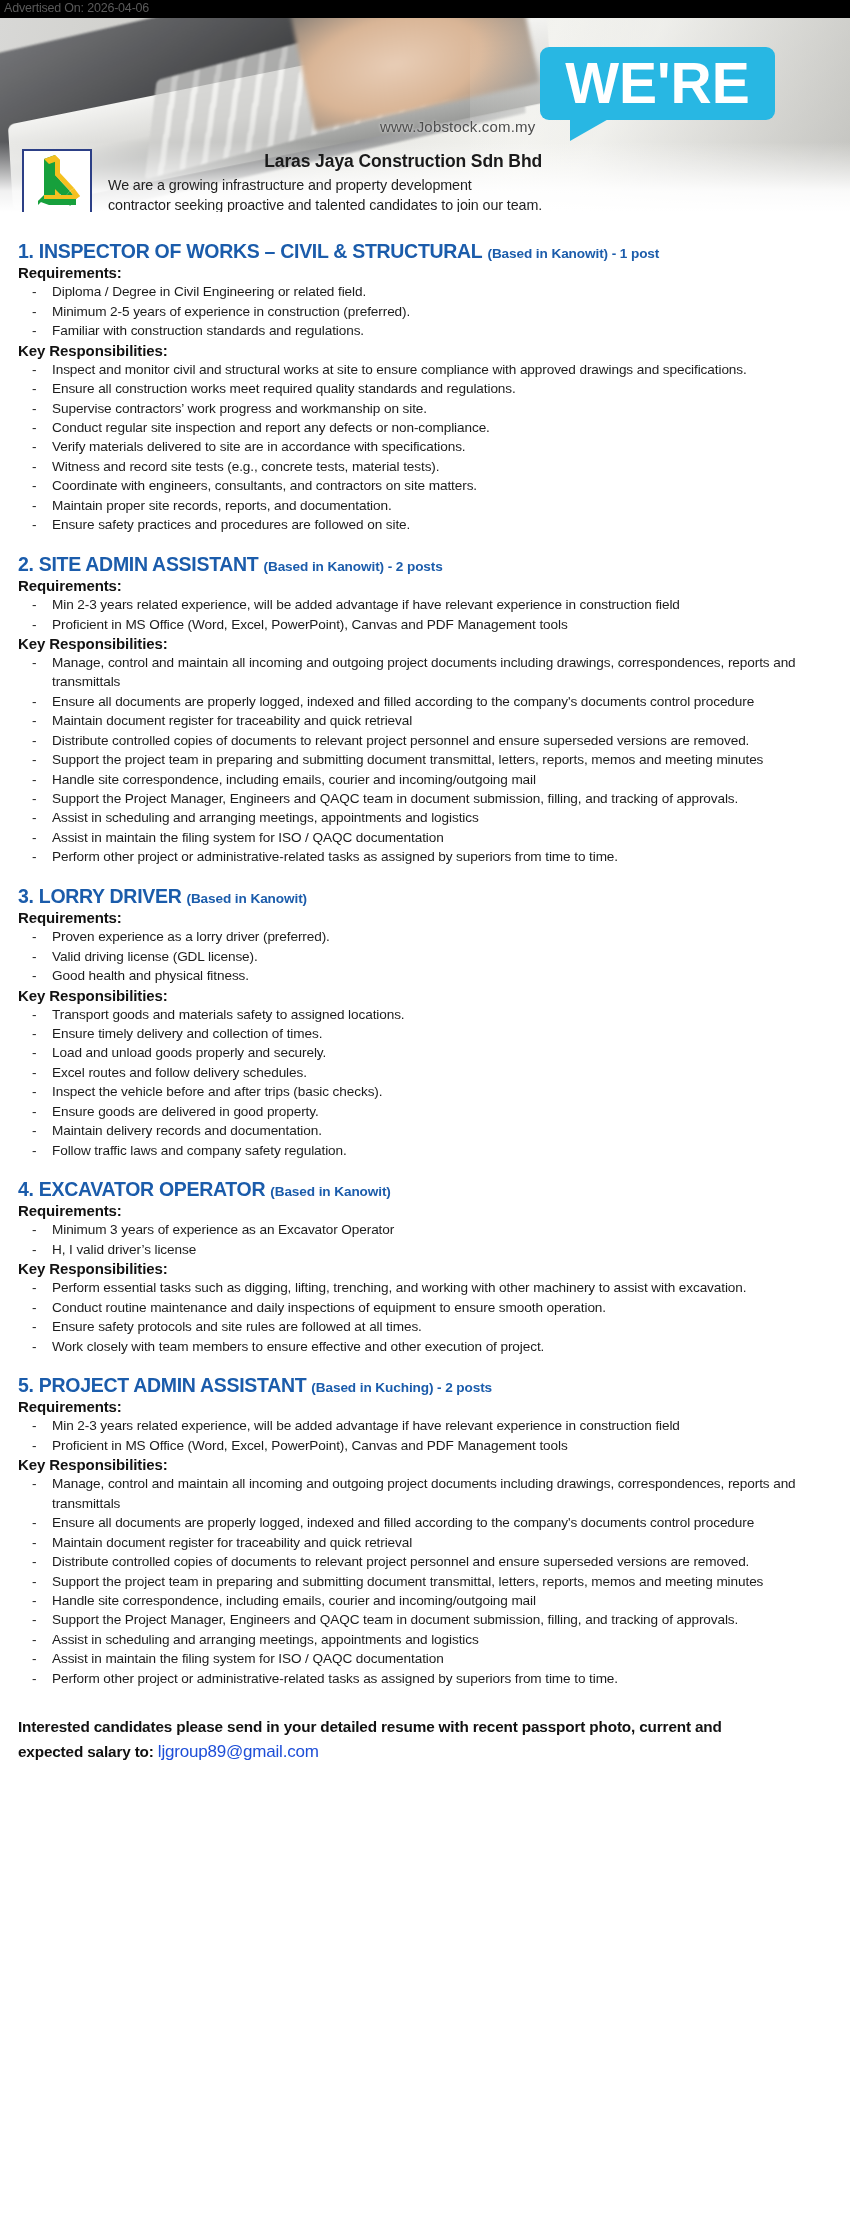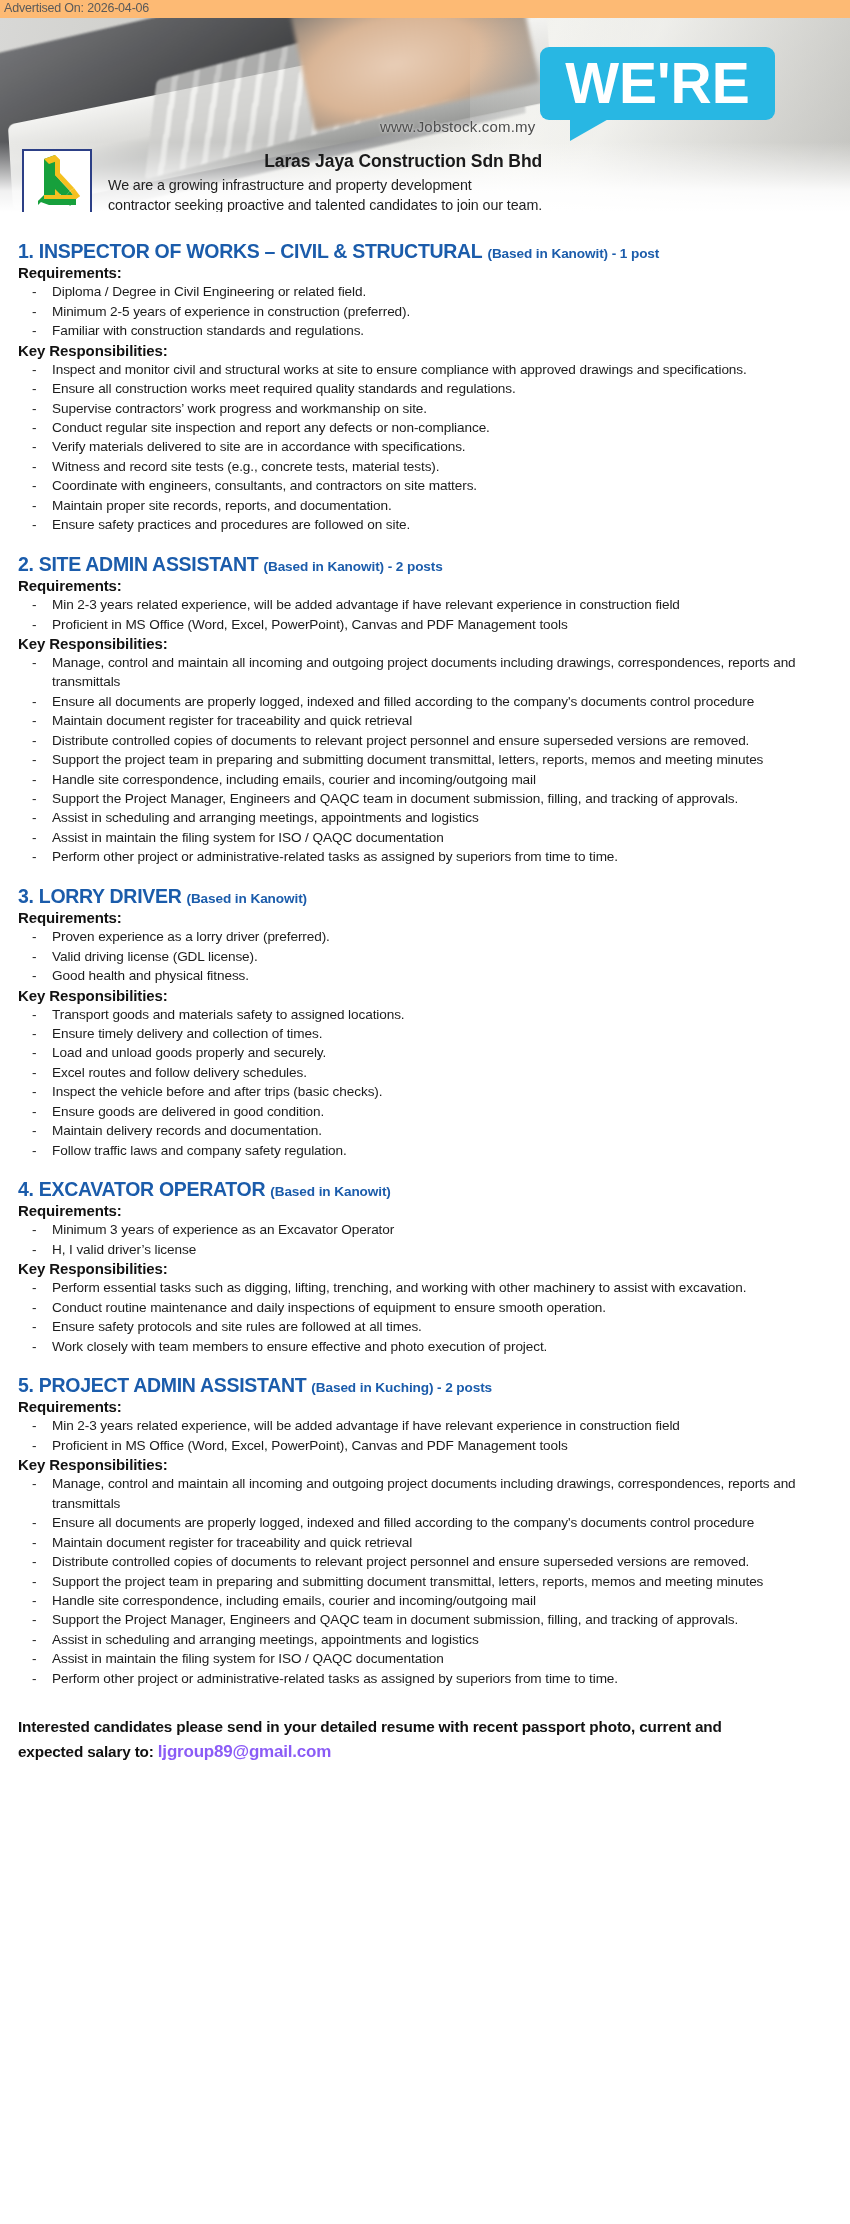--- a/index.html
+++ b/index.html
@@ -10,21 +10,21 @@
   }
   body { width: 850px; min-height: 2224px; position: relative; }
 
   
   .ad-bar {
     height: 18px;
     padding: 1px 4px 0 4px;
     font-size: 12.5px;
     color: #5a5a5a;
     letter-spacing: -0.2px;
-    background: #fdba74;
+    background: #000000;
     position: relative;
     z-index: 5;
   }
 
   
   .hero {
     position: relative;
     height: 194px;
     width: 850px;
     overflow: hidden;
@@ -219,22 +219,22 @@
   .footer {
     margin: 28px 0 0 0;
     padding: 0 18px 24px 18px;
     font-size: 15.3px;
     font-weight: bold;
     color: #111111;
     line-height: 1.5;
     letter-spacing: -0.15px;
   }
   .footer .email {
-    color: #8b5cf6;
-    font-weight: bold;
+    color: #1d4ed8;
+    font-weight: normal;
     font-size: 17px;
     letter-spacing: -0.2px;
   }
 </style>
 </head>
 <body>
 
 <div class="ad-bar">Advertised On: 2026-04-06</div>
 
 <div class="hero">
@@ -335,41 +335,41 @@
       <li>Valid driving license (GDL license).</li>
       <li>Good health and physical fitness.</li>
     </ul>
     <div class="sub-head">Key Responsibilities:</div>
     <ul class="items">
       <li>Transport goods and materials safety to assigned locations.</li>
       <li>Ensure timely delivery and collection of times.</li>
       <li>Load and unload goods properly and securely.</li>
       <li>Excel routes and follow delivery schedules.</li>
       <li>Inspect the vehicle before and after trips (basic checks).</li>
-      <li>Ensure goods are delivered in good condition.</li>
+      <li>Ensure goods are delivered in good property.</li>
       <li>Maintain delivery records and documentation.</li>
       <li>Follow traffic laws and company safety regulation.</li>
     </ul>
   </div>
 
   <div class="job">
     <div class="job-head">
       <span class="job-title">4. EXCAVATOR OPERATOR</span><span class="job-loc">(Based in Kanowit)</span>
     </div>
     <div class="sub-head">Requirements:</div>
     <ul class="items">
       <li>Minimum 3 years of experience as an Excavator Operator</li>
       <li>H, I valid driver’s license</li>
     </ul>
     <div class="sub-head">Key Responsibilities:</div>
     <ul class="items">
       <li>Perform essential tasks such as digging, lifting, trenching, and working with other machinery to assist with excavation.</li>
       <li>Conduct routine maintenance and daily inspections of equipment to ensure smooth operation.</li>
       <li>Ensure safety protocols and site rules are followed at all times.</li>
-      <li>Work closely with team members to ensure effective and photo execution of project.</li>
+      <li>Work closely with team members to ensure effective and other execution of project.</li>
     </ul>
   </div>
 
   <div class="job">
     <div class="job-head">
       <span class="job-title">5. PROJECT ADMIN ASSISTANT</span><span class="job-loc">(Based in Kuching) - 2 posts</span>
     </div>
     <div class="sub-head">Requirements:</div>
     <ul class="items">
       <li>Min 2-3 years related experience, will be added advantage if have relevant experience in construction field</li>

